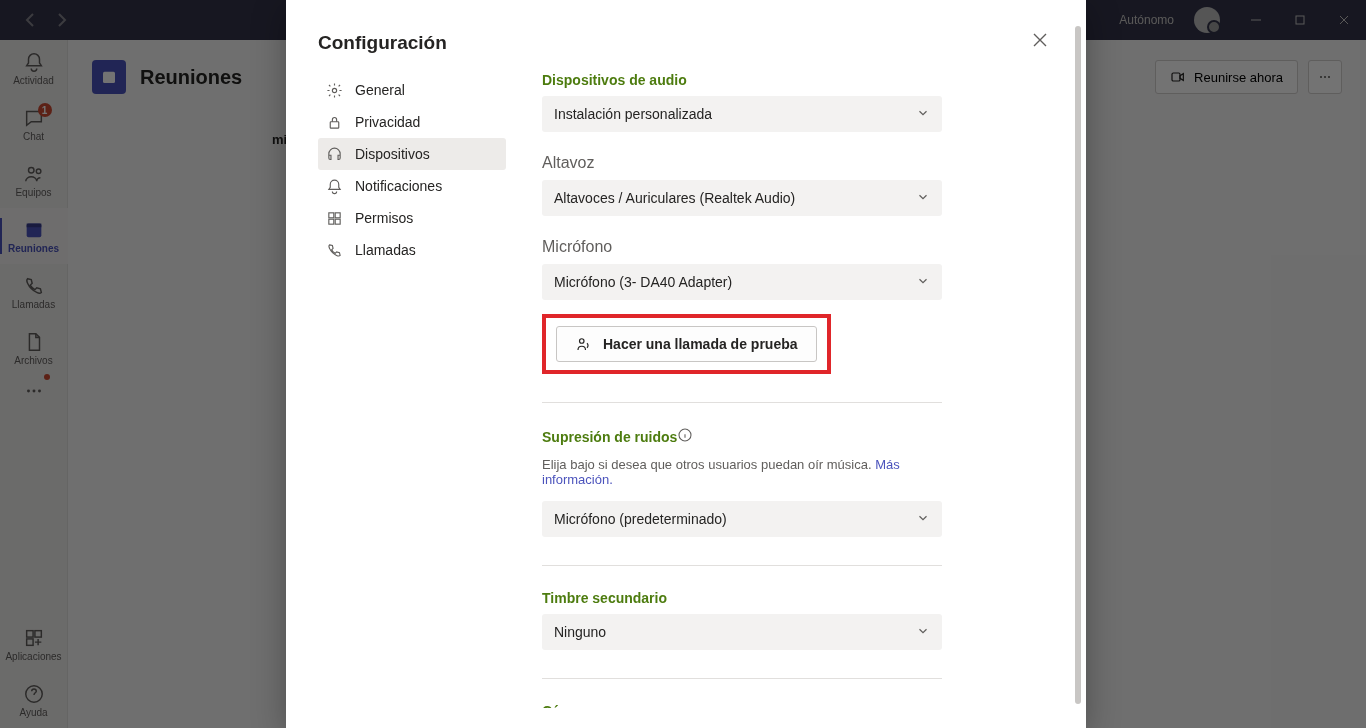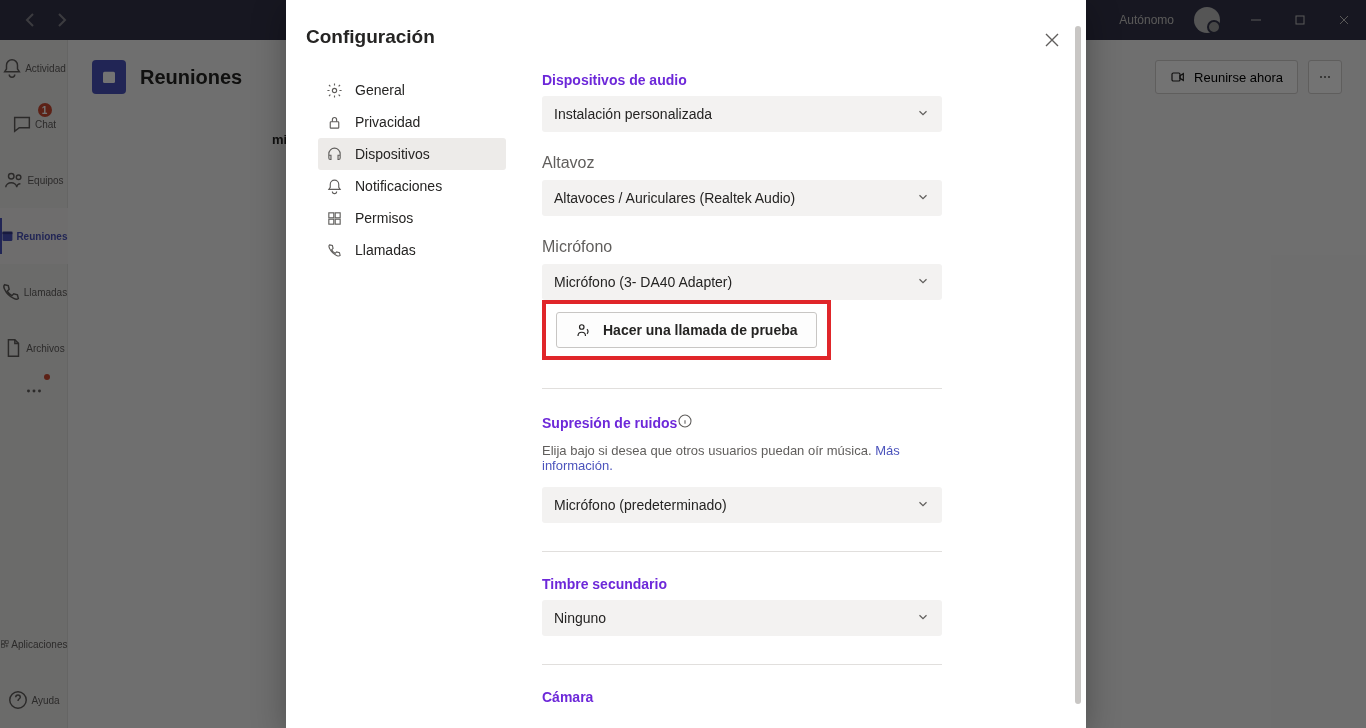--- a/index.html
+++ b/index.html
@@ -19,21 +19,21 @@
   .avatar { width:26px; height:26px; border-radius:50%; background:#bdbdbd; position:relative; }
   .avatar::after { content:""; position:absolute; right:-1px; bottom:-1px; width:10px;height:10px;border-radius:50%;background:#9e9e9e;border:2px solid #33344a;}
   .win-btn { width:44px; height:40px; display:flex; align-items:center; justify-content:center; }
 
   
   .rail {
     position:absolute; left:0; top:40px; bottom:0; width:68px;
     background:#eeedec; border-right:1px solid #e1dfdd;
     display:flex; flex-direction:column; align-items:center;
   }
-  .rail-item { width:68px; height:56px; display:flex; flex-direction:row; align-items:center; justify-content:center; gap:2px; color:#605e5c; cursor:pointer; font-size:10px; position:relative;}
+  .rail-item { width:68px; height:56px; display:flex; flex-direction:column; align-items:center; justify-content:center; gap:2px; color:#605e5c; cursor:pointer; font-size:10px; position:relative;}
   .rail-item.active { background:#f3f2f1; }
   .rail-item.active::before { content:""; position:absolute; left:0; top:10px; bottom:10px; width:2px; background:#4b53bc;}
   .rail-item svg { width:22px; height:22px; }
   .rail-dot { position:absolute; top:7px; right:16px; width:14px;height:14px;border-radius:7px;background:#cc4a31;color:#fff;font-size:10px;display:flex;align-items:center;justify-content:center;font-weight:600;}
   .rail-item .lbl { font-size:10px; }
   .rail-spacer { flex:1; }
 
   
   .page {
     position:absolute; left:68px; top:40px; right:0; bottom:0;
@@ -50,46 +50,46 @@
 
   
   .overlay { position:absolute; inset:0; background:rgba(0,0,0,0.55); z-index:20; }
 
   
   .modal {
     position:absolute; z-index:30; top:0; left:286px; width:800px; height:728px;
     background:#fff; box-shadow:0 8px 32px rgba(0,0,0,.3);
     display:flex; flex-direction:column;
   }
-  .modal-head { padding:26px 20px 14px; display:flex; align-items:flex-start; }
+  .modal-head { padding:26px 32px 14px; display:flex; align-items:flex-end; }
   .modal-head h2 { font-size:19px; font-weight:600; color:#252423; }
   .modal-head .close { margin-left:auto; width:28px;height:28px;display:flex;align-items:center;justify-content:center; cursor:pointer;}
   .modal-body { flex:1; display:flex; overflow:hidden; padding:0 32px 20px; gap:36px;}
   .modal-body::after { content:""; position:absolute; right:5px; top:26px; bottom:24px; width:6px; background:#c8c6c4; border-radius:3px;}
 
   .side-list { width:188px; padding-top:6px;}
   .side-item { height:32px; display:flex; align-items:center; gap:12px; border-radius:3px; padding:0 8px; color:#252423; font-size:14px; cursor:pointer;}
   .side-item.active { background:#edebe9; }
   .side-item svg { width:17px;height:17px; flex-shrink:0;}
 
   .pane { flex:1; overflow-y:auto; padding-right:20px;}
-  .sect-h { font-size:14px; font-weight:700; color:#6d28d9; margin-top:4px; }
+  .sect-h { font-size:14px; font-weight:700; color:#4d7c0f; margin-top:4px; }
   .sub-label { font-size:16px; color:#605e5c; margin-top:22px; }
   .select-box {
     margin-top:8px; height:36px; width:100%; max-width:400px;
     background:#f3f2f1; border:none; border-radius:3px;
     display:flex; align-items:center; padding:0 12px; font-size:14px; color:#252423;
     justify-content:space-between; cursor:pointer;
   }
   .ghost-btn {
     margin-top:22px; height:36px; padding:0 18px;
     border:1px solid #c8c6c4; background:#fdfdfd; border-radius:3px;
     display:inline-flex; align-items:center; gap:10px; font-size:14px; font-weight:600; color:#252423;
   }
-  .highlight-box { display:inline-block; border:4px solid #e0262a; padding:8px 10px; }
+  .highlight-box { display:inline-block; border:4px solid #e0262a; padding:8px 10px; margin-top:14px; }
   hr.sep { border:none; border-top:1px solid #e1dfdd; margin:28px 0 24px; max-width:400px;}
   .row-inline { display:flex; align-items:center; gap:0; }
   .infolink { color:#4b53bc; font-size:13px; }
   .helper-text { font-size:13px; color:#605e5c; margin-top:10px; max-width:420px; }
   .chev svg { width:14px; height:14px; }
 </style>
 </head>
 <body>
 
 <div class="titlebar">

